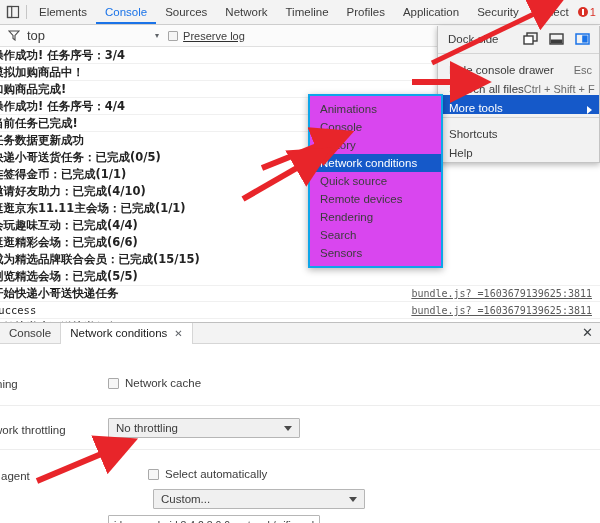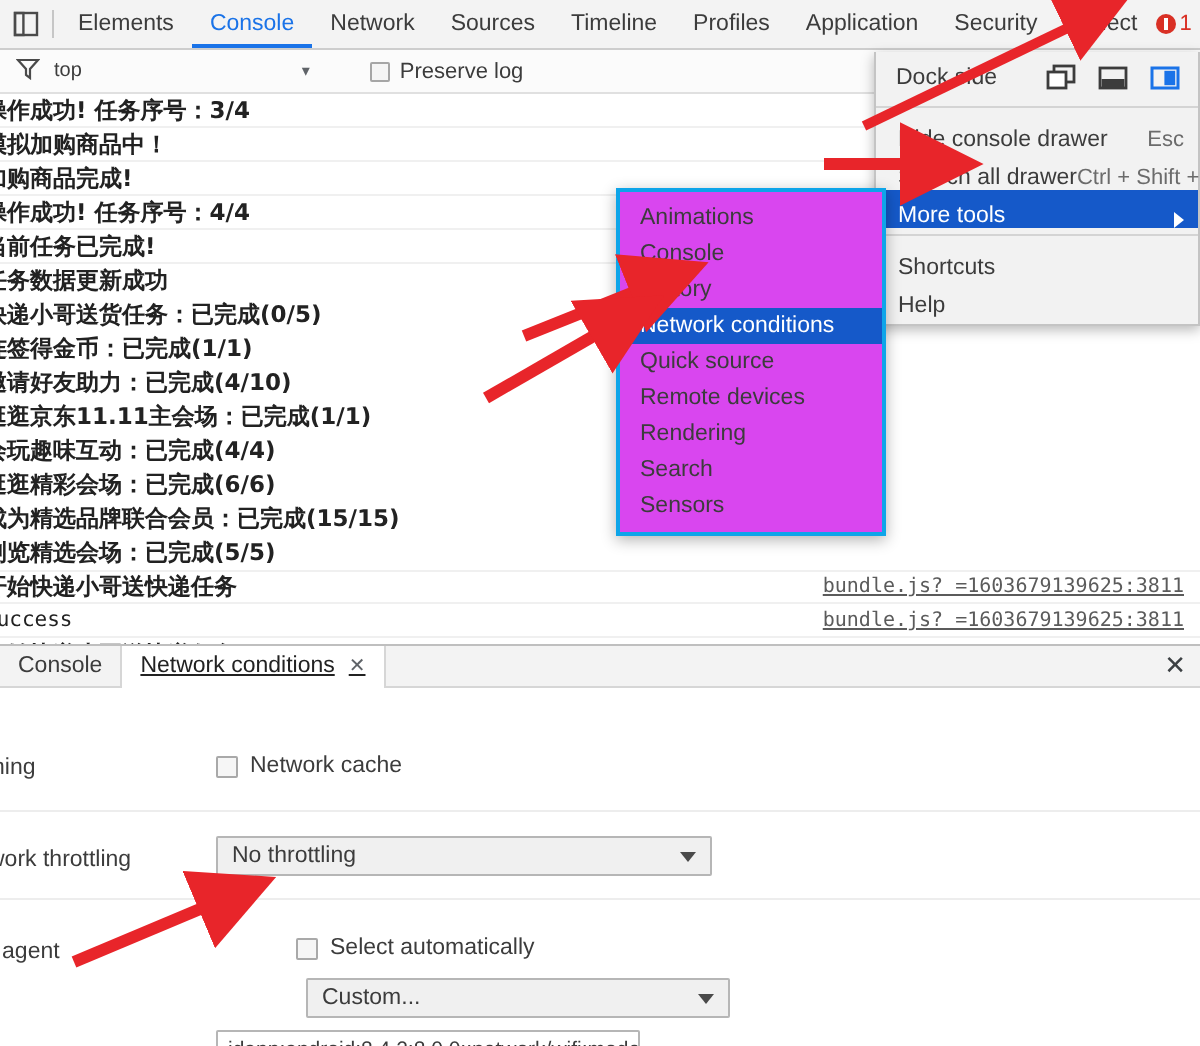--- a/index.html
+++ b/index.html
@@ -44,23 +44,23 @@
   }
   .err-num{color:#d93025;margin-right:7px;font-size:11px;}
 
   
   .filterbar{
     position:absolute;left:0;top:25px;width:600px;height:22px;
     background:#fbfbfb;border-bottom:1px solid #e0e0e0;
     display:flex;align-items:center;box-sizing:border-box;
   }
   .funnel{margin:0 7px 0 8px;}
-  .ctx-sel{font-size:10px;color:#3c3c3c;}
+  .ctx-sel{font-size:13px;color:#3c3c3c;}
   .ctx-caret{margin-left:110px;font-size:8px;color:#5f6368;}
-  .pl-wrap{display:flex;align-items:center;margin-left:30px;}
+  .pl-wrap{display:flex;align-items:center;margin-left:9px;text-decoration:underline;}
   .cbox{
     width:10px;height:10px;border:1px solid #a6a6a6;background:#f5f5f5;
     display:inline-block;box-sizing:border-box;margin-right:5px;border-radius:1px;
   }
   .pl-label{font-size:11px;color:#3c3c3c;}
 
   
   .console{
     position:absolute;left:0;top:47px;width:600px;height:275px;
     background:#ffffff;overflow:hidden;
@@ -127,21 +127,21 @@
   .drawer-tabs{
     height:21px;background:#f3f3f3;border-bottom:1px solid #d6d6d6;
     display:flex;align-items:center;box-sizing:border-box;position:relative;
   }
   .dtab{
     padding:0 9px;height:20px;line-height:20px;font-size:11.5px;color:#3c3c3c;
     white-space:nowrap;cursor:default;box-sizing:border-box;
   }
   .dtab.active{
     background:#ffffff;border-left:1px solid #d6d6d6;border-right:1px solid #d6d6d6;
-    height:21px;line-height:21px;color:#222;text-decoration:underline;
+    height:21px;line-height:21px;color:#222;
   }
   .dtab .xclose{margin-left:7px;font-size:10px;color:#5f6368;}
   .drawer-close{
     position:absolute;right:7px;top:3px;font-size:13px;color:#3c4043;cursor:pointer;
     line-height:14px;
   }
   .drawer-body{position:relative;height:180px;}
   .nc-label{
     position:absolute;font-size:11.5px;color:#3c3c3c;white-space:nowrap;
   }
@@ -179,22 +179,22 @@
     <div class="inspect-icon">
       <svg width="14" height="14" viewBox="0 0 14 14">
         <rect x="1.5" y="1.5" width="11" height="11" fill="none" stroke="#4a4a4a" stroke-width="1.2"></rect>
         <rect x="1.5" y="1.5" width="4.2" height="11" fill="none" stroke="#4a4a4a" stroke-width="1.2"></rect>
       </svg>
     </div>
     <div class="tb-sep"></div>
     <div class="tabs">
       <div class="tab">Elements</div>
       <div class="tab active">Console</div>
+      <div class="tab">Sources</div>
       <div class="tab">Network</div>
-      <div class="tab">Sources</div>
       <div class="tab">Timeline</div>
       <div class="tab">Profiles</div>
       <div class="tab">Application</div>
       <div class="tab">Security</div>
       <div class="tab">Select</div>
     </div>
     <div class="tb-right">
       <div class="errcount">
         <span class="err-dot"></span>
         <span class="err-num">1</span>
@@ -304,21 +304,21 @@
           </svg>
         </span>
       </span>
     </div>
     <div class="menu-sep"></div>
     <div class="mitem">
       <span>Hide console drawer</span>
       <span class="mkey">Esc</span>
     </div>
     <div class="mitem">
-      <span>Search all drawer</span>
+      <span>Search all files</span>
       <span class="mkey">Ctrl + Shift + F</span>
     </div>
     <div class="mitem sel">
       <span>More tools</span>
       <span class="marrow"></span>
     </div>
     <div class="menu-sep"></div>
     <div class="mitem">
       <span>Shortcuts</span>
       <span class="mkey"></span>
@@ -353,21 +353,21 @@
     <div class="drawer-body">
 
       <span class="nc-label" style="left:-4px;top:34px;">hing</span>
       <span class="chk-wrap" style="left:108px;top:33px;">
         <span class="chk"></span>
         <span class="chk-label">Network cache</span>
       </span>
       <div class="nc-sep" style="top:61px;"></div>
 
       <span class="nc-label" style="left:-6px;top:80px;">work throttling</span>
-      <div class="sel-box" style="left:108px;top:74px;width:248px;">
+      <div class="sel-box" style="left:108px;top:74px;width:192px;">
         <span>No throttling</span>
         <span class="sel-caret"></span>
       </div>
       <div class="nc-sep" style="top:105px;"></div>
 
       <span class="nc-label" style="left:-6px;top:126px;">r agent</span>
       <span class="chk-wrap" style="left:108px;top:124px;padding-left:40px;">
         <span class="chk"></span>
         <span class="chk-label">Select automatically</span>
       </span>

